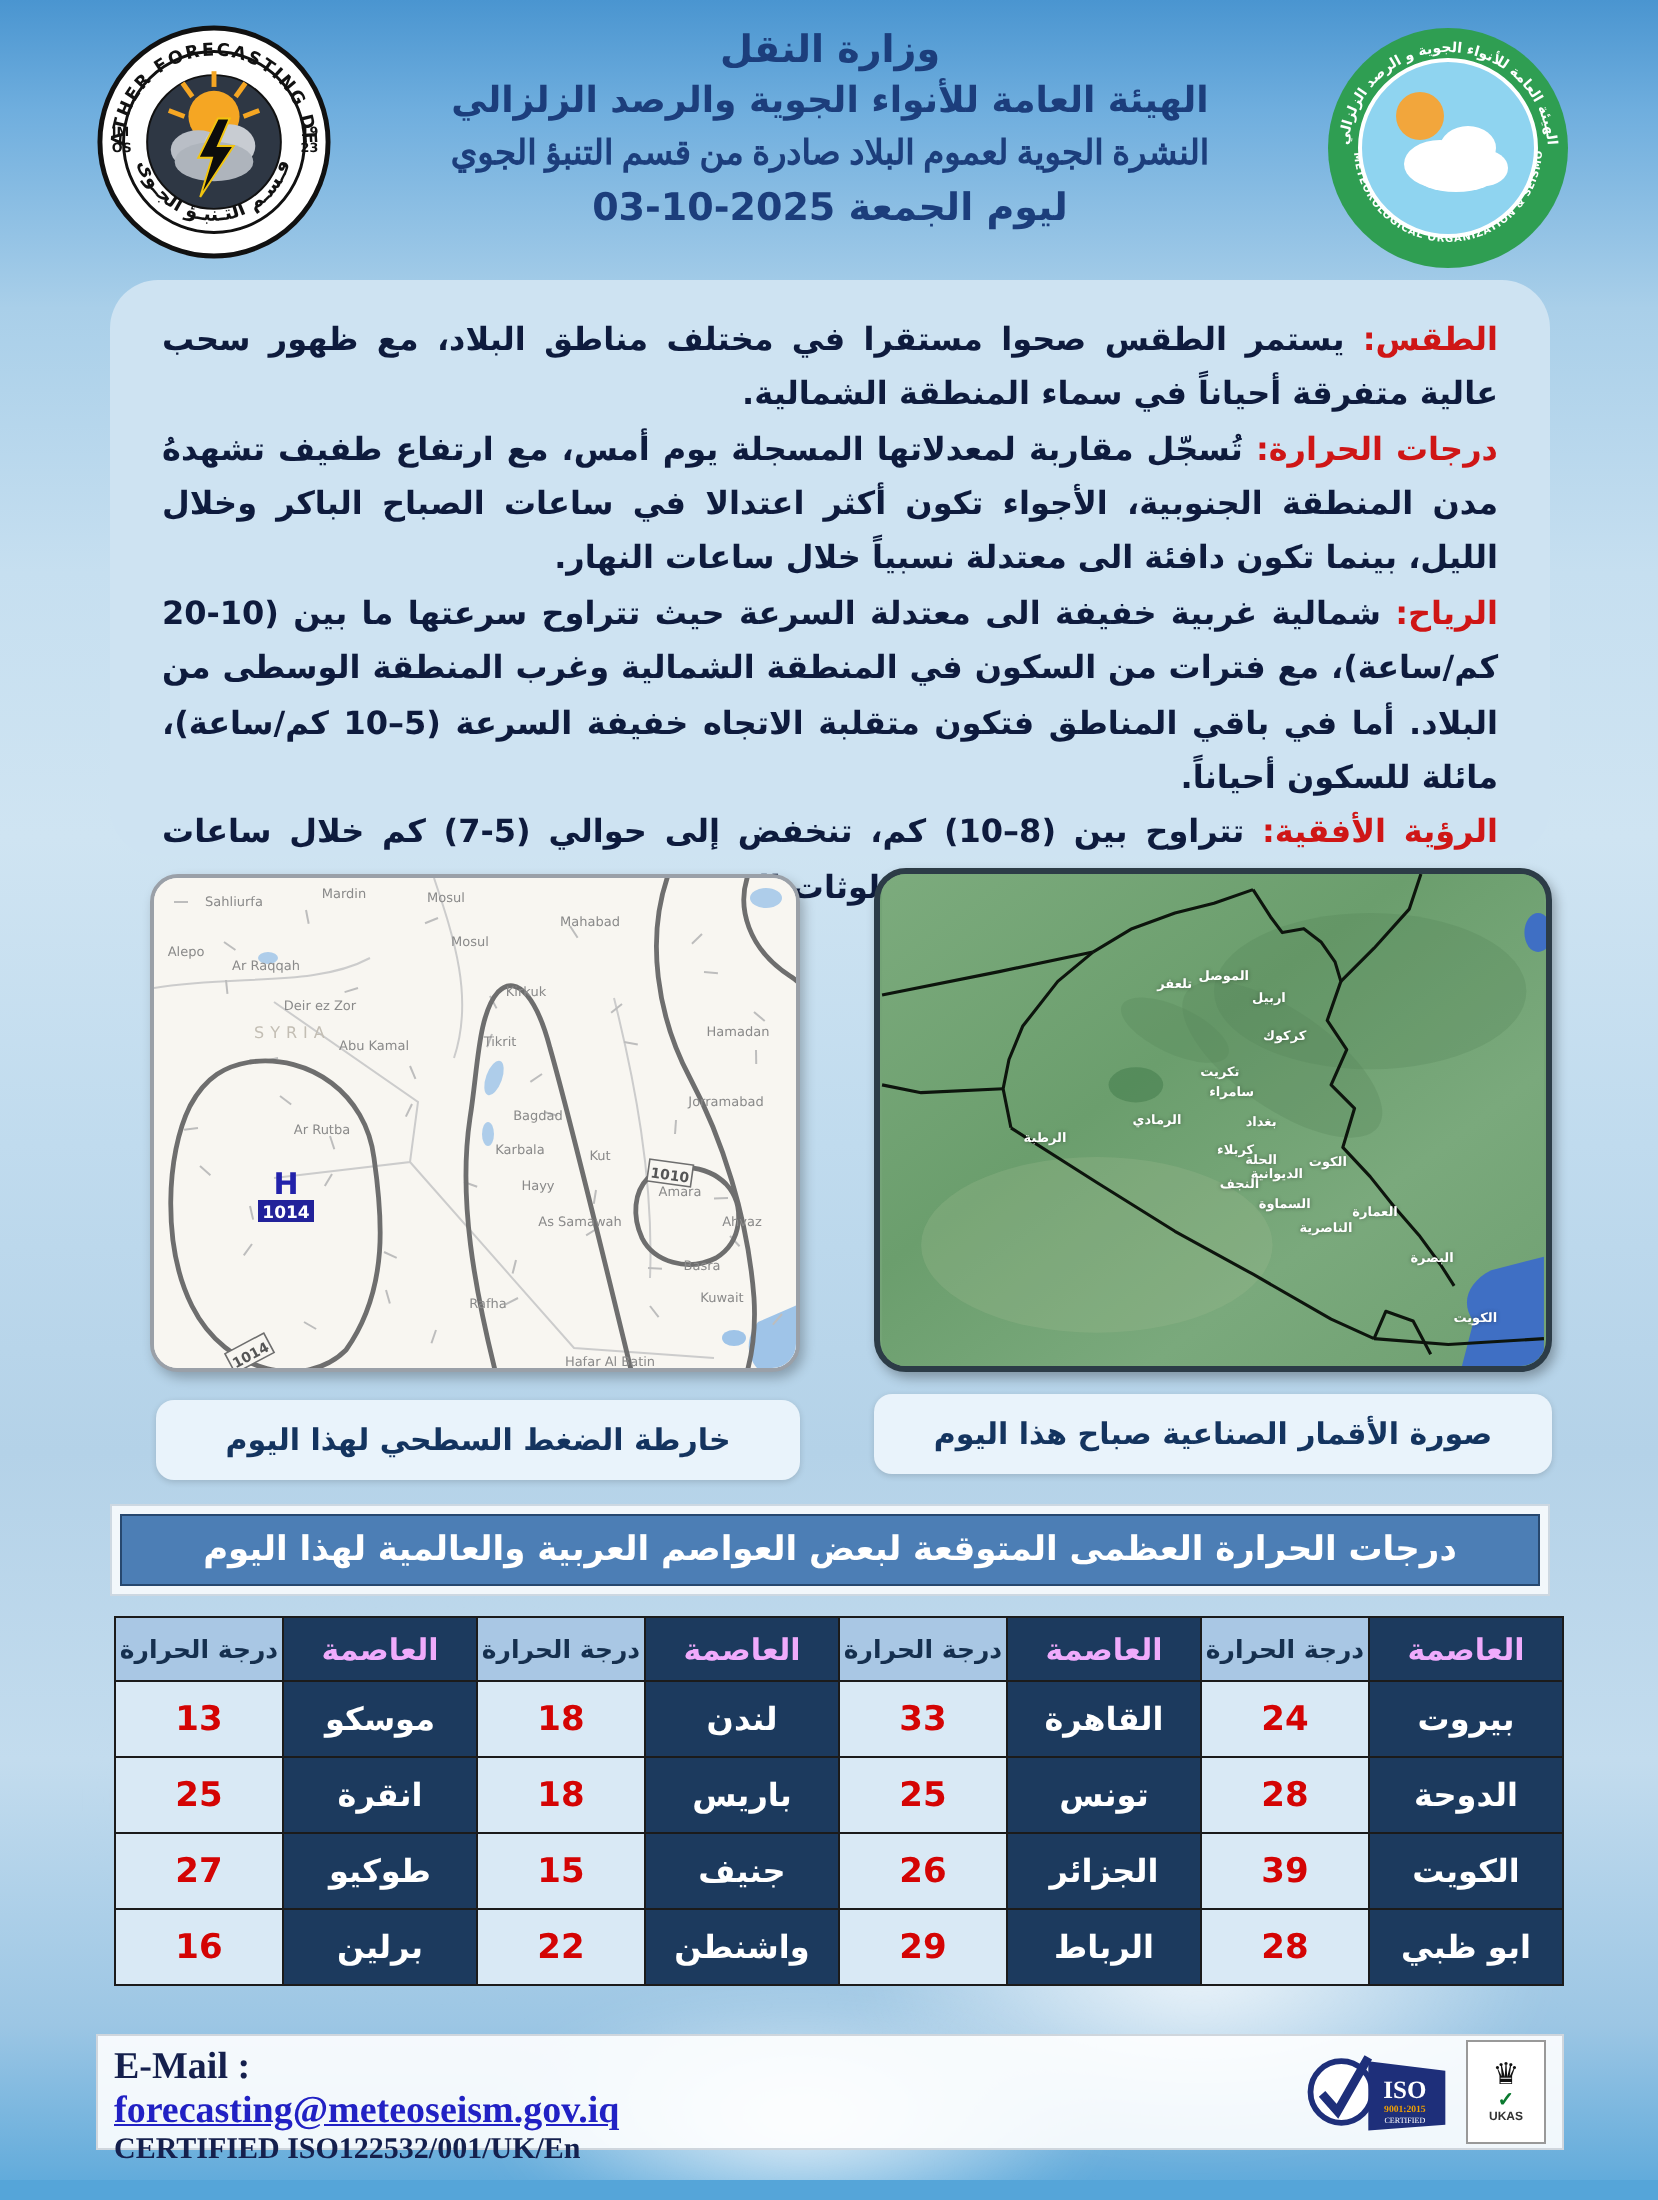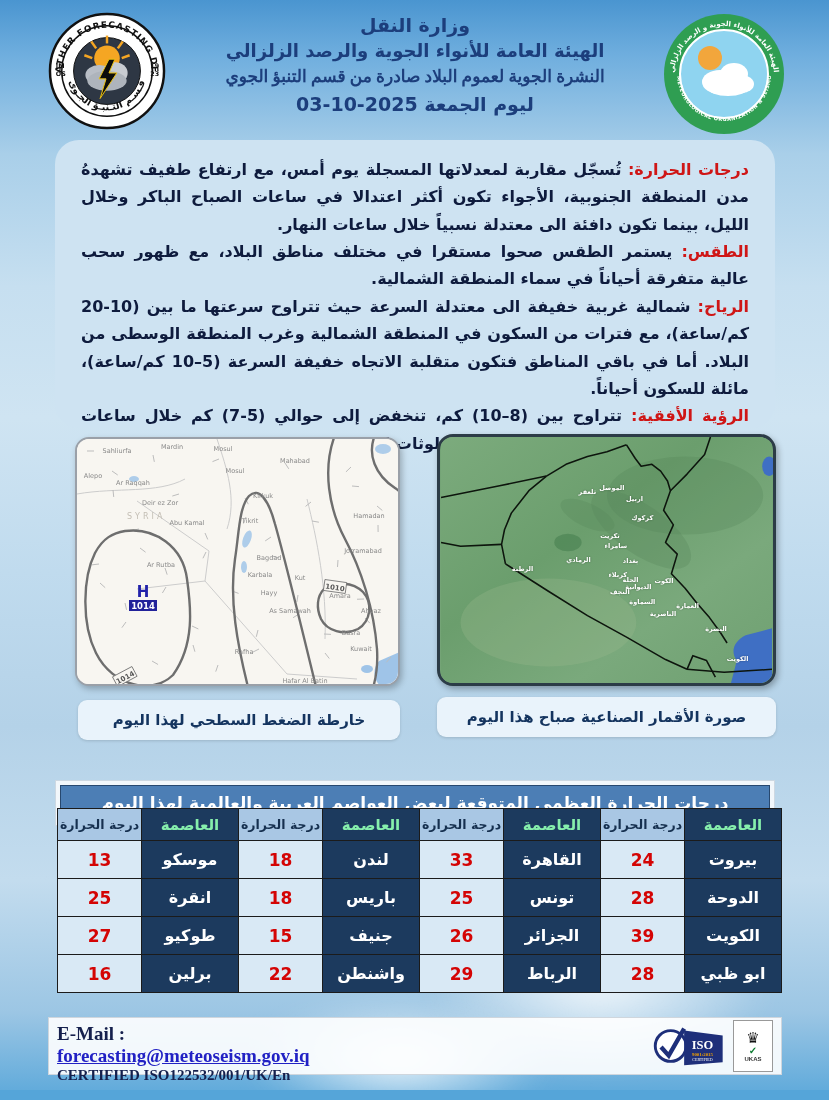--- a/index.html
+++ b/index.html
@@ -35,29 +35,29 @@
       background:#74a476;box-shadow:2px 3px 6px rgba(0,0,0,.3);}
   .map-label{position:absolute;color:#8a8a8a;font-size:6.5px;white-space:nowrap;transform:translate(-50%,-50%);}
   .sat-label{position:absolute;color:#ffffff;font-size:6.5px;font-weight:bold;white-space:nowrap;transform:translate(-50%,-50%);text-shadow:0 0 2px rgba(0,0,0,.4);}
   .caption{position:absolute;height:40px;background:#e9f3fb;border-radius:9px;color:#14345f;font-weight:bold;
       font-size:15px;display:flex;align-items:center;justify-content:center;direction:rtl;box-shadow:0 1px 3px rgba(0,0,0,.15);}
   .caption.left{left:78px;top:700px;width:322px;}
   .caption.right{left:437px;top:697px;width:339px;}
 
   
   .banner{position:absolute;left:55px;top:752px;width:720px;height:46px;background:#f2f7fb;
-      box-sizing:border-box;padding:4px;border:1px solid #cdd8e2;margin-top:28px;}
+      box-sizing:border-box;padding:4px;border:1px solid #cdd8e2;}
   .banner-inner{width:100%;height:100%;background:#4c7eb5;border:1px solid #27486f;box-sizing:border-box;
       color:#ffffff;font-weight:bold;font-size:17px;display:flex;align-items:center;justify-content:center;direction:rtl;}
 
   
   table.temps{position:absolute;left:57px;top:808px;width:718px;border-collapse:collapse;direction:rtl;
       table-layout:fixed;}
   table.temps th,table.temps td{border:1px solid #1b1b1b;text-align:center;vertical-align:middle;padding:0;}
-  th.cap{background:#1c3a5e;color:#86efac;font-size:15px;font-weight:bold;height:31px;width:96px;}
+  th.cap{background:#1c3a5e;color:#f0abfc;font-size:15px;font-weight:bold;height:31px;width:96px;}
   th.temp{background:#a9c7e4;color:#16304f;font-size:12.5px;font-weight:bold;width:83px;}
   td.cap{background:#1c3a5e;color:#fff;font-size:16px;font-weight:bold;height:37px;}
   td.temp{background:#d9e9f5;color:#d40404;font-size:17px;font-weight:bold;}
 
   
   .footer{position:absolute;left:48px;top:1017px;width:734px;height:58px;background:rgba(255,255,255,.9);
       border:1px solid #cfd6dd;box-sizing:border-box;display:flex;align-items:center;padding:4px 8px;
       font-family:"Liberation Serif",serif;color:#15204d;}
   .f-col{display:flex;flex-direction:column;justify-content:space-between;height:46px;direction:ltr;}
   .f-col.left{width:330px;}
@@ -143,22 +143,22 @@
       </text>
       <circle cx="48" cy="46" r="12" fill="#f2a63c"></circle>
       <ellipse cx="58" cy="70" rx="18" ry="12" fill="#ffffff"></ellipse>
       <ellipse cx="72" cy="62" rx="14" ry="11" fill="#ffffff"></ellipse>
       <ellipse cx="80" cy="72" rx="12" ry="9" fill="#ffffff"></ellipse>
       <ellipse cx="66" cy="76" rx="20" ry="8" fill="#ffffff"></ellipse>
     </svg>
   </div>
 
   <div class="forecast-panel">
+    <p><span class="lbl">الطقس:</span><span> يستمر الطقس صحوا مستقرا في مختلف مناطق البلاد، مع ظهور سحب عالية متفرقة أحياناً في سماء المنطقة الشمالية.</span></p>
     <p><span class="lbl">درجات الحرارة:</span><span> تُسجّل مقاربة لمعدلاتها المسجلة يوم أمس، مع ارتفاع طفيف تشهدهُ مدن المنطقة الجنوبية، الأجواء تكون أكثر اعتدالا في ساعات الصباح الباكر وخلال الليل، بينما تكون دافئة الى معتدلة نسبياً خلال ساعات النهار.</span></p>
-    <p><span class="lbl">الطقس:</span><span> يستمر الطقس صحوا مستقرا في مختلف مناطق البلاد، مع ظهور سحب عالية متفرقة أحياناً في سماء المنطقة الشمالية.</span></p>
     <p><span class="lbl">الرياح:</span><span> شمالية غربية خفيفة الى معتدلة السرعة حيث تتراوح سرعتها ما بين (10-20 كم/ساعة)، مع فترات من السكون في المنطقة الشمالية وغرب المنطقة الوسطى من البلاد. أما في باقي المناطق فتكون متقلبة الاتجاه خفيفة السرعة (5–10 كم/ساعة)، مائلة للسكون أحياناً.</span></p>
     <p><span class="lbl">الرؤية الأفقية:</span><span> تتراوح بين (8–10) كم، تنخفض إلى حوالي (5-7) كم خلال ساعات الصباح بسبب تشكل الغشاوة وتراكم الملوثات الجوية.</span></p>
   </div>
 
   <div class="map-frame pressure-map">
     <svg width="325" height="249" viewBox="0 0 325 249">
       <rect width="325" height="249" fill="#f8f6f1"></rect>
 
       <path d="M 325,212 L 302,222 C 294,232 297,243 306,249 L 325,249 Z" fill="#9fc4e8"></path>
       <ellipse cx="290" cy="230" rx="6" ry="4" fill="#9fc4e8"></ellipse>

